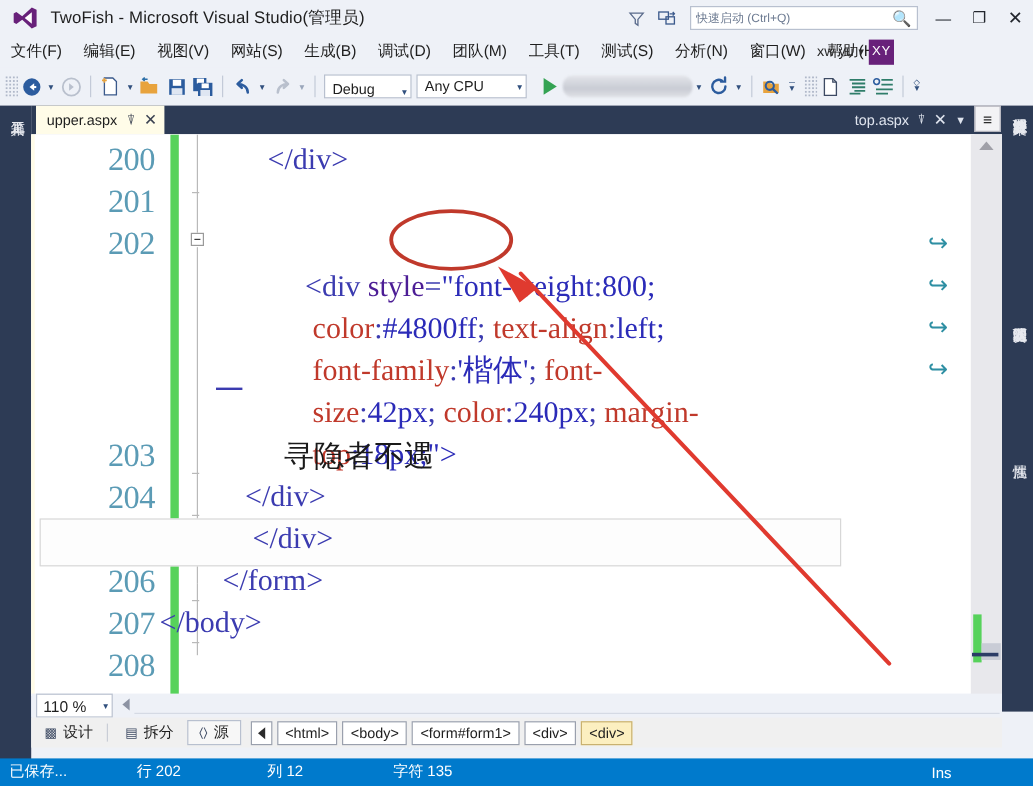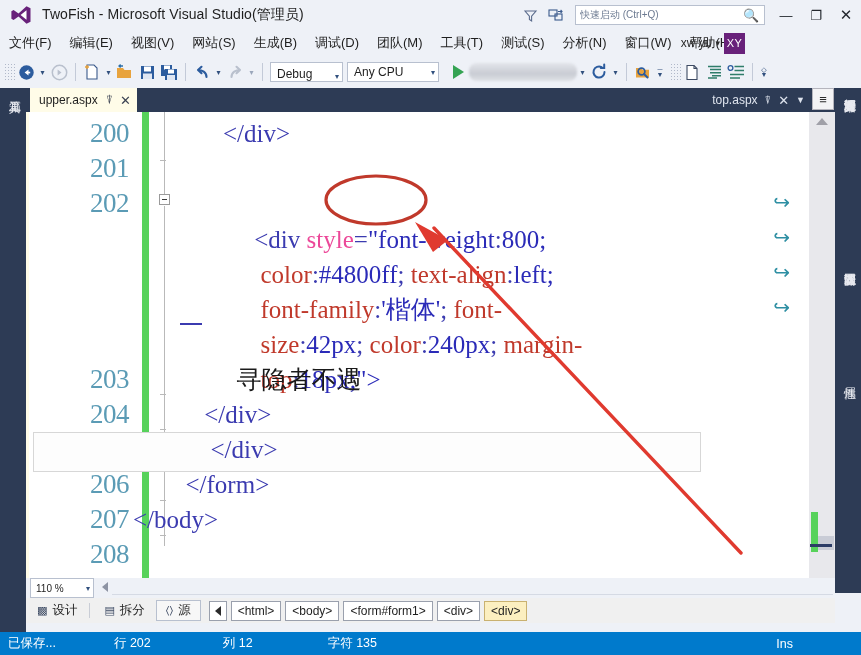--- a/index.html
+++ b/index.html
@@ -153,21 +153,21 @@
   }
   .fold-box:after{content:"";position:absolute;left:2px;top:4px;width:5px;height:1px;background:#3c3c3c;}
 
   .code{
     position:absolute;left:144px;top:0;width:660px;height:468px;
     font-family:"Liberation Serif","DejaVu Serif",serif;
     font-size:25px;line-height:35.5px;white-space:pre;
   }
   .cl{position:absolute;left:0;width:660px;}
   .t-punct{color:#3b3bb0;}
-  .t-attr{color:#ec4899;}
+  .t-attr{color:#4c1d95;}
   .t-val{color:#2b2bb8;}
   .t-str{color:#2b2bb8;}
   .t-prop{color:#c0392b;}
   .t-text{color:#1a1a1a;}
 
   .selbox{
     position:absolute;left:4px;top:320px;width:666px;height:38px;
     border:1px solid #d7d7d7;background:#fdfdfd;
   }
   .cursor-line{position:absolute;left:151px;top:211px;width:22px;height:2px;background:#3b3bb0;}
@@ -195,21 +195,21 @@
   .thumb-grey{position:absolute;left:9px;top:424px;width:16px;height:14px;background:#c9ccd6;}
 
   
   .zoombar{
     position:absolute;left:26px;top:578px;width:809px;height:20px;background:#eef1f7;
   }
   .zoom-combo{
     position:absolute;left:4px;top:0;width:64px;height:20px;background:#fff;border:1px solid #b8c0cf;
     display:flex;align-items:center;box-sizing:border-box;padding:0 3px 0 5px;
   }
-  .zoom-combo .zv{flex:1;font-size:10px;color:#1e1e1e;}
+  .zoom-combo .zv{flex:1;font-size:13px;color:#1e1e1e;}
   .zoom-combo .zc{font-size:8px;color:#31507e;}
   .hscroll-left{
     position:absolute;left:72px;top:1px;width:14px;height:16px;display:flex;align-items:center;justify-content:center;
   }
   .hscroll-left i{width:0;height:0;border-top:5px solid transparent;border-bottom:5px solid transparent;border-right:6px solid #8d93a3;display:block;}
   .hscroll-track{position:absolute;left:86px;top:2px;right:2px;height:14px;background:#eef1f7;border-bottom:1px solid #d5dae4;}
 
   .viewbar{
     position:absolute;left:26px;top:598px;width:809px;height:25px;background:#f0f0f0;
     display:flex;align-items:center;

